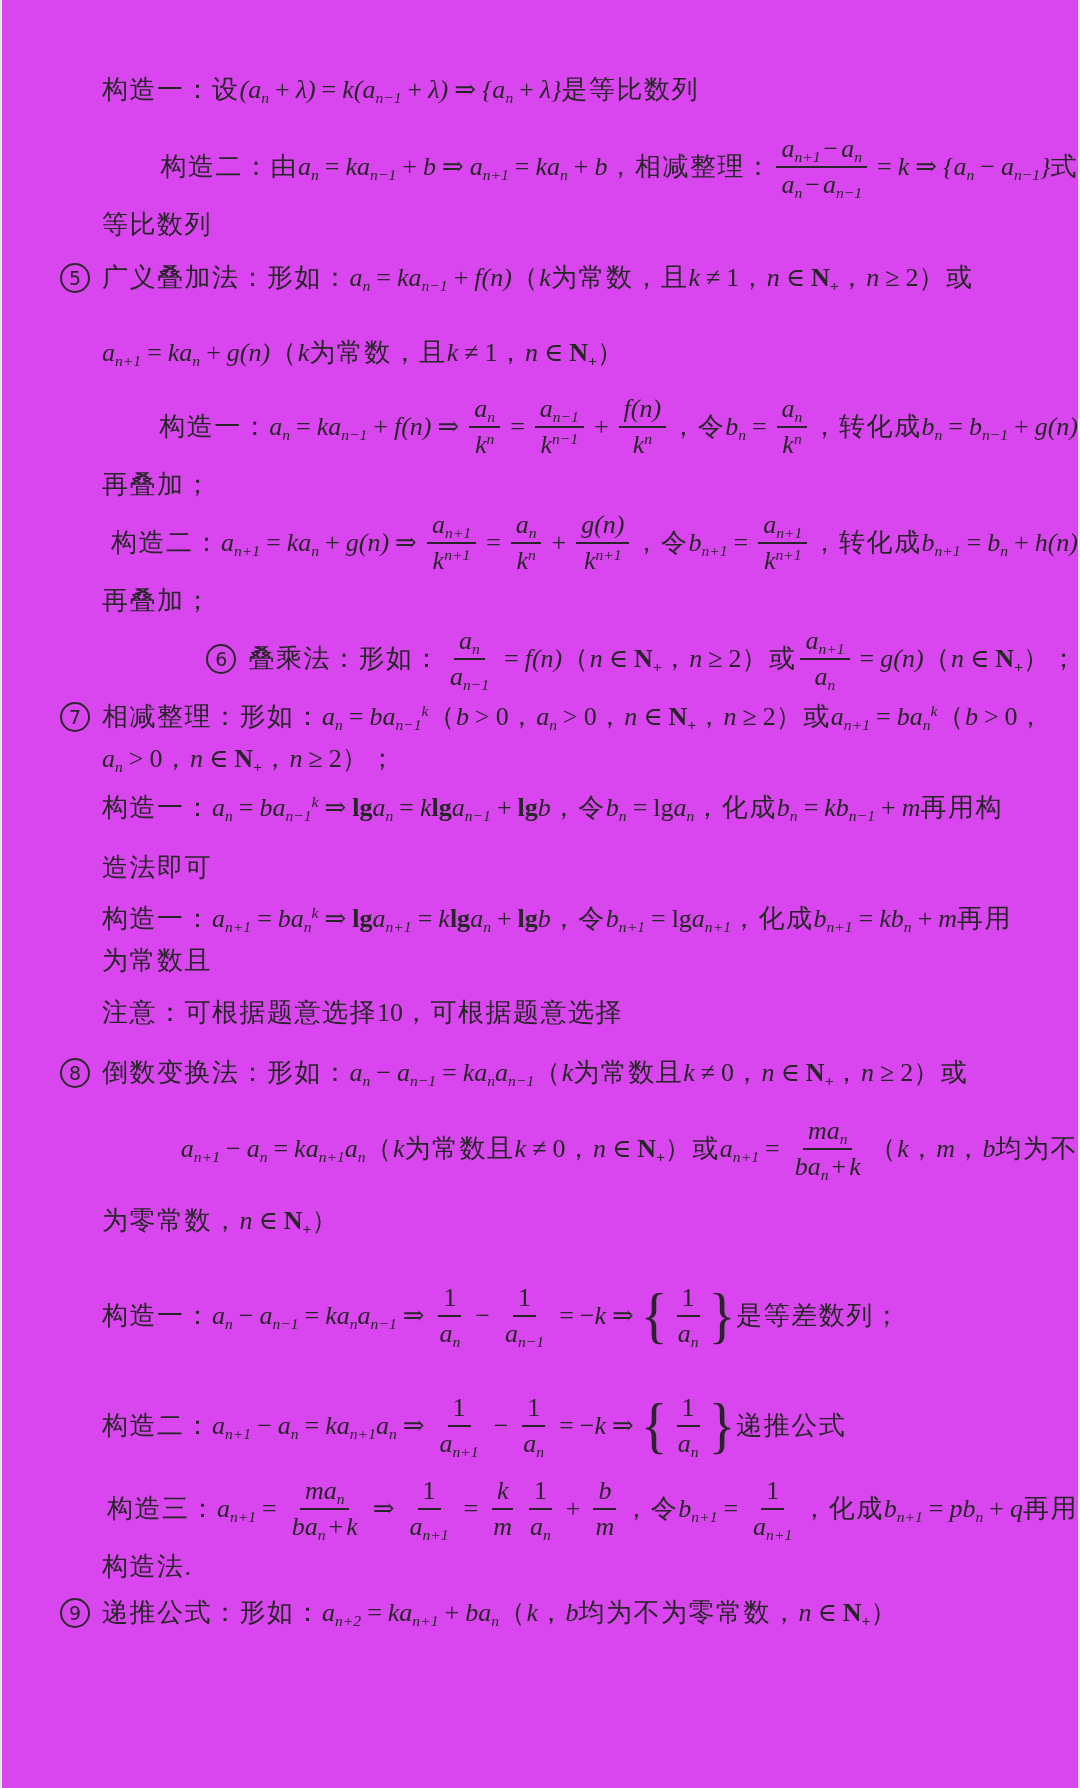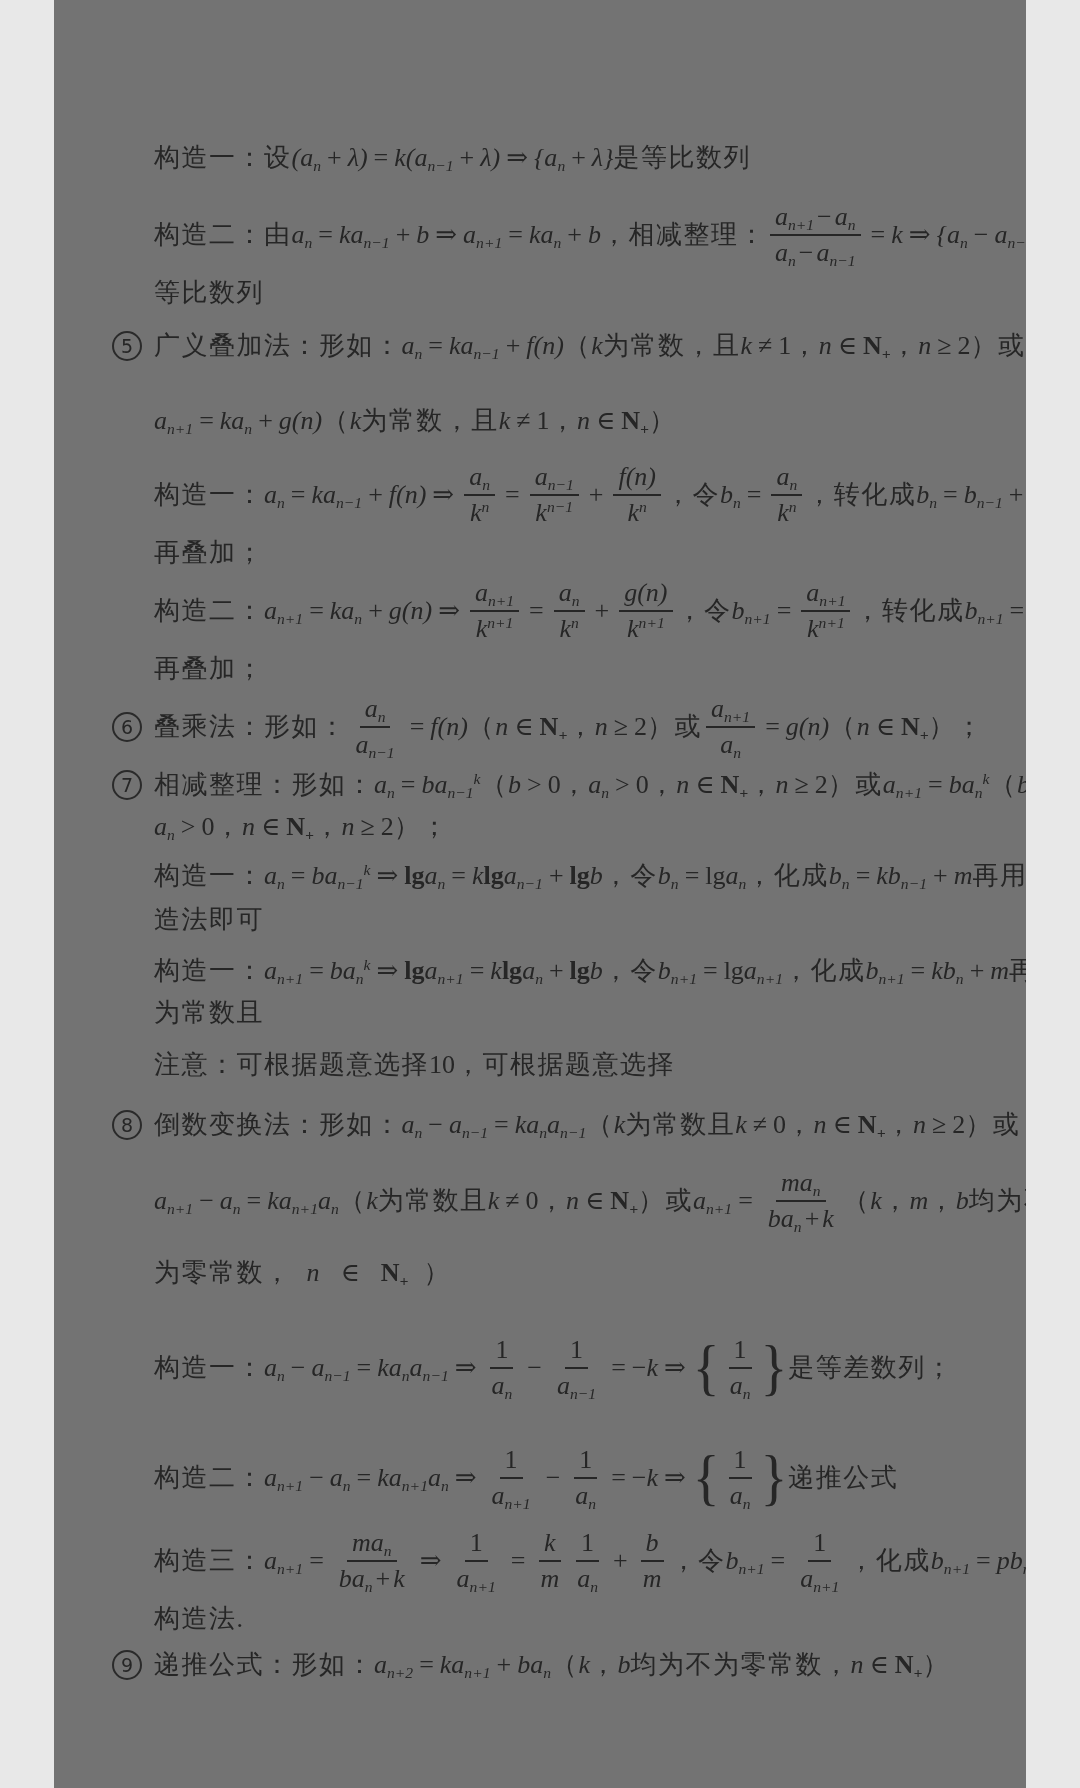--- a/index.html
+++ b/index.html
@@ -1,26 +1,26 @@
 <!DOCTYPE html>
 <html><head>
 <meta charset="utf-8">
 <style>
   html,body { margin:0; padding:0; background:#e8e8e8; }
   .page {
-    position:relative; width:972px; height:1788px; margin:0 auto;
-    background:#737373; color:#262626; overflow:hidden; box-sizing:border-box;
-    padding-top:116px;
+    position:relative; width:1076px; height:1788px; margin:0 auto;
+    background:#d946ef; color:#262626; overflow:hidden; box-sizing:border-box;
+    padding-top:48px;
     font-family:"Liberation Serif","DejaVu Serif",serif;
   }
   .line {
     display:flex; align-items:center; white-space:nowrap;
     padding-left:100px; min-height:42px; font-size:26px; line-height:1.2;
   }
-  .line.tall  { min-height:74px; }
+  .line.tall  { min-height:74px;justify-content:flex-end; }
   .line.xtall { min-height:92px; }
   .line.marked { padding-left:58px; }
   .line span { white-space:pre; }
   .badge {
     flex:none; width:30px; height:30px; margin-right:12px;
     border:2px solid #2a2a2a; border-radius:50%;
     display:flex; align-items:center; justify-content:center;
     font-size:19px; font-family:"DejaVu Sans","Liberation Sans",sans-serif;
     box-sizing:border-box;
   }
@@ -283,21 +283,21 @@
         <span class="mr">lg</span>
         <span class="mi">a<sub>n</sub></span>
         <span class="tx">，化成</span>
         <span class="mi">b<sub>n</sub></span>
         <span class="mr op">=</span>
         <span class="mi">kb<sub>n−1</sub></span>
         <span class="mr op">+</span>
         <span class="mi">m</span>
         <span class="tx">再用构</span>
       </div>
-      <div class="line" style="margin-top: 2px;">
+      <div class="line" style="margin-top: 18px;">
         <span class="tx">造法即可</span>
       </div>
       <div class="line" style="margin-top: 9px;">
         <span class="tx">构造一：</span>
         <span class="mi">a<sub>n+1</sub></span>
         <span class="mr op">=</span>
         <span class="mi">ba<sub>n</sub><sup>k</sup></span>
         <span class="mr op">⇒</span>
         <span class="mr bd">lg</span>
         <span class="mi">a<sub>n+1</sub></span>
@@ -376,21 +376,21 @@
         <span class="mr op">=</span>
         <span class="frac"><span class="fn"><span class="mi">ma<sub>n</sub></span></span><span class="fd"><span class="mi">ba<sub>n</sub></span><span class="mr op">+</span><span class="mi">k</span></span></span>
         <span class="tx">（</span>
         <span class="mi">k</span>
         <span class="tx">，</span>
         <span class="mi">m</span>
         <span class="tx">，</span>
         <span class="mi">b</span>
         <span class="tx">均为不</span>
       </div>
-      <div class="line" style="margin-top: 14px; gap: 15px;">
+      <div class="line" style="margin-top: 14px;">
         <span class="tx">为零常数，</span>
         <span class="mi">n</span>
         <span class="mr op">∈</span>
         <span class="mr bd">N<sub>+</sub></span>
         <span class="tx">）</span>
       </div>
       <div class="line xtall" style="margin-top: 28px;">
         <span class="tx">构造一：</span>
         <span class="mi">a<sub>n</sub></span>
         <span class="mr op">−</span>

